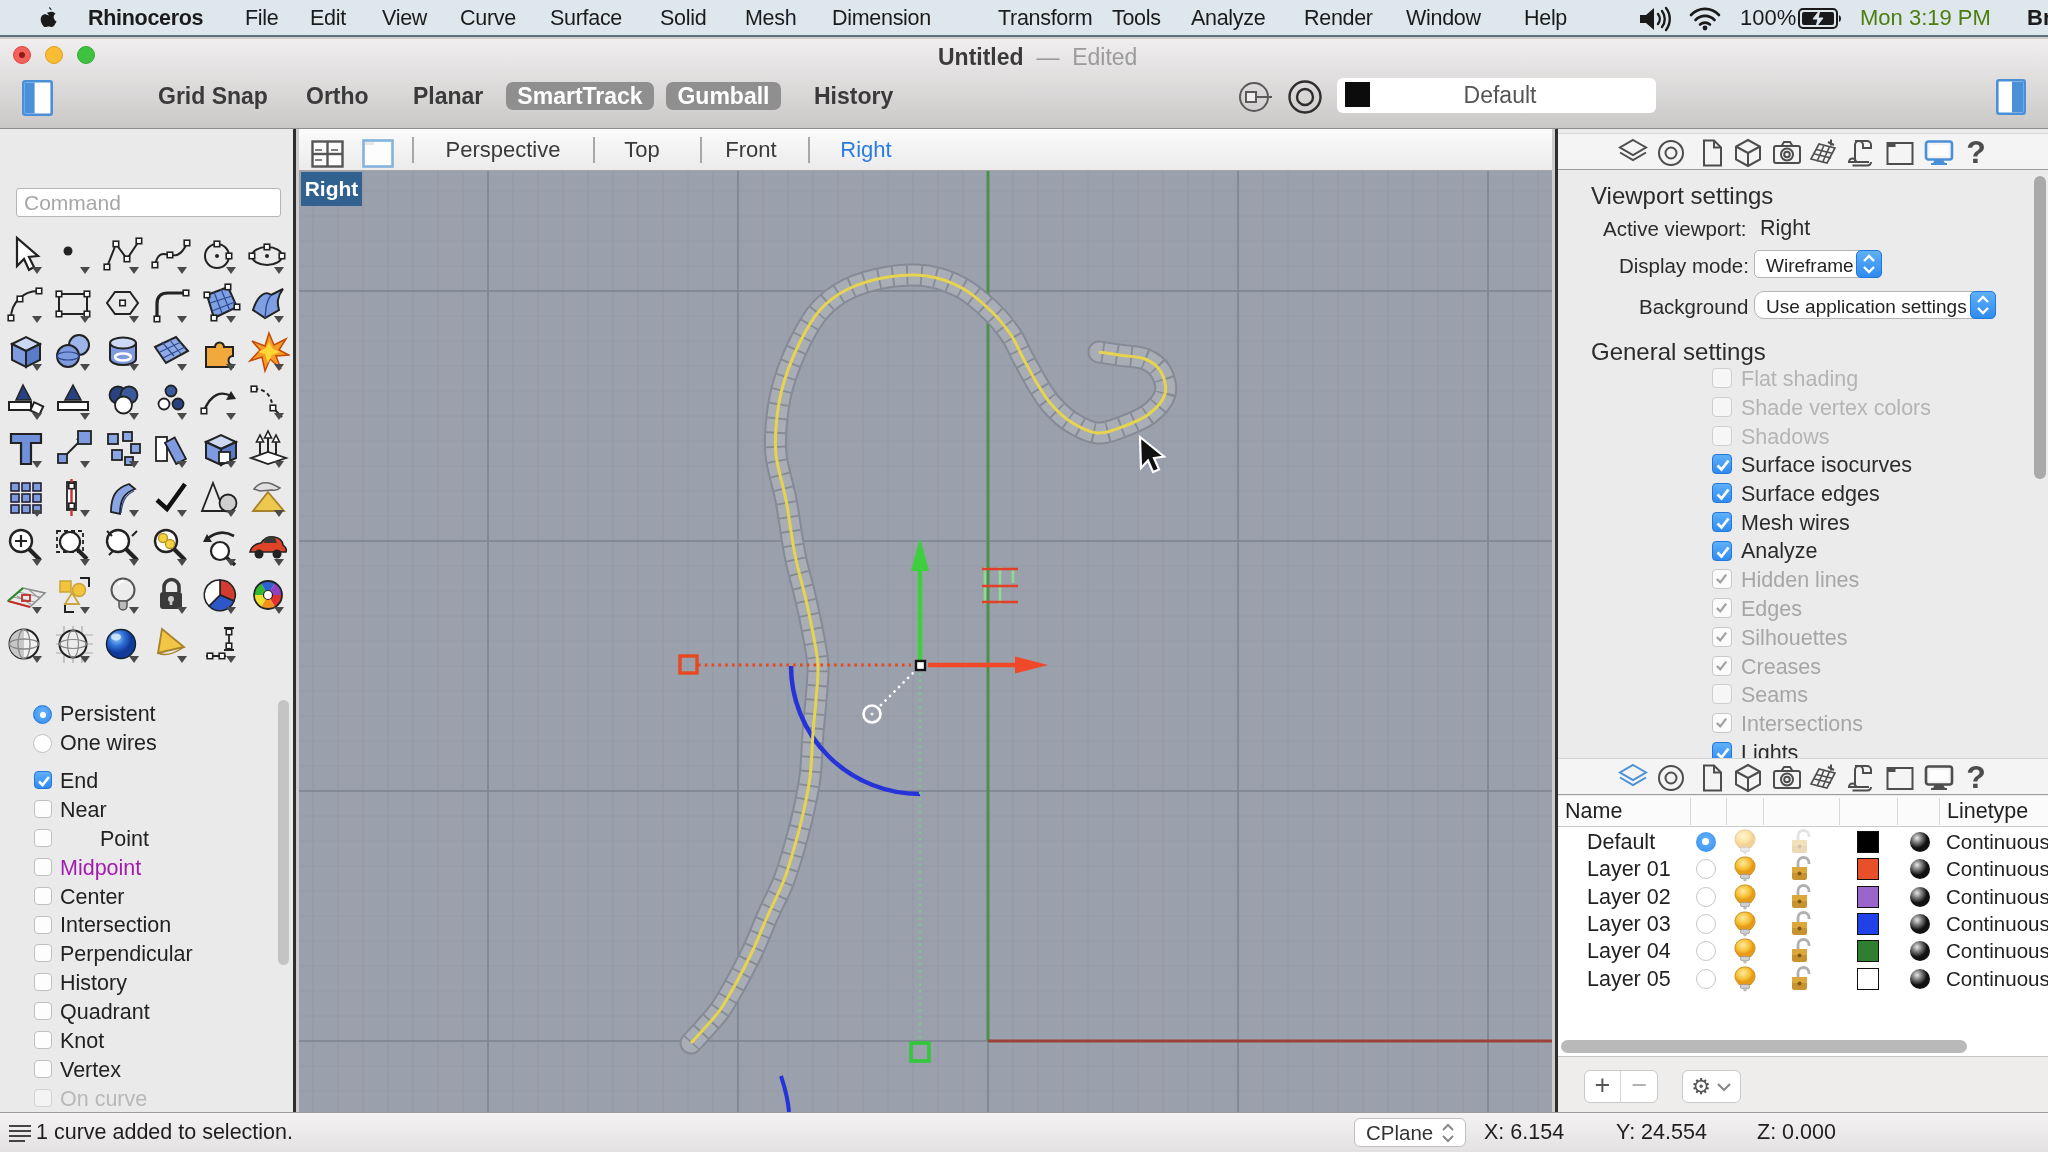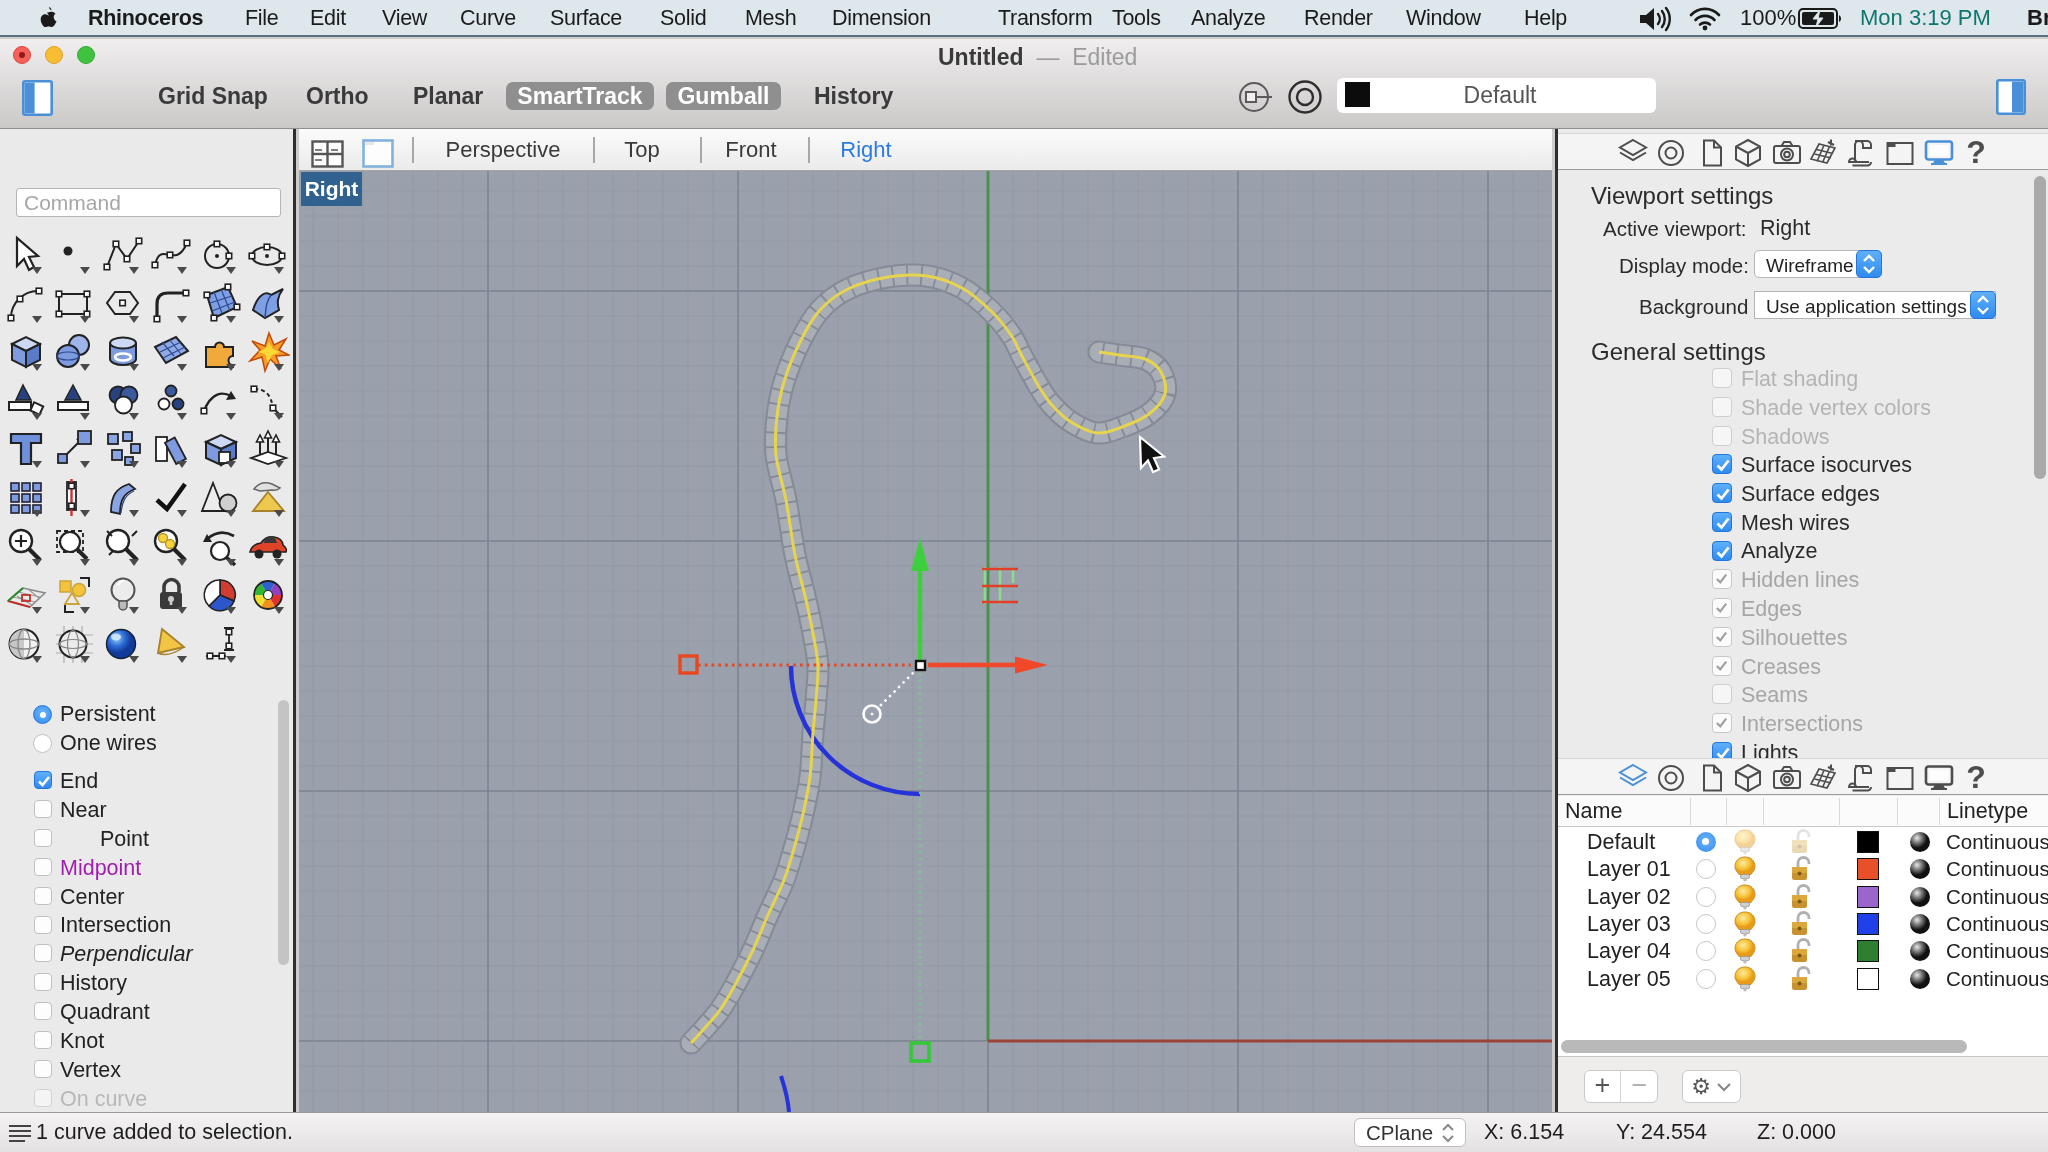--- a/index.html
+++ b/index.html
@@ -33,21 +33,21 @@
       <path d="M3 8 a19 19 0 0 1 28 0 M7.5 13 a13 13 0 0 1 19 0 M12 17.5 a7.5 7.5 0 0 1 10 0" stroke="#1a1a1a" stroke-width="2.6" fill="none" stroke-linecap="round"></path>
       <circle cx="17" cy="21" r="2.4" fill="#1a1a1a"></circle>
     </svg>
     <div class="abs" style="left:1740px;top:0;height:36px;line-height:36px;font-size:22px;color:#1b1b1b">100%</div>
     <svg class="abs" style="left:1798px;top:8px" width="44" height="21" viewBox="0 0 44 21">
       <rect x="1" y="1" width="38" height="19" rx="4" fill="none" stroke="#1a1a1a" stroke-width="2"></rect>
       <rect x="4" y="4" width="32" height="13" rx="2" fill="#1a1a1a"></rect>
       <path d="M41 7v7a4 4 0 0 0 0-7z" fill="#1a1a1a"></path>
       <path d="M22 2 l-7 9 h5 l-2 8 7-9 h-5 z" fill="#dde7ec" stroke="#dde7ec" stroke-width="1"></path>
     </svg>
-    <div class="abs" style="left:1860px;top:0;height:36px;line-height:36px;font-size:22px;color:#0f766e">Mon 3:19 PM</div>
+    <div class="abs" style="left:1860px;top:0;height:36px;line-height:36px;font-size:22px;color:#4d7c0f">Mon 3:19 PM</div>
     <div class="abs" style="left:2027px;top:0;height:36px;line-height:36px;font-size:22px;font-weight:700;color:#1b1b1b">Br</div>
   </div>
 <div class="abs" style="left:0;top:39px;width:2048px;height:90px;background:linear-gradient(#f0eeee,#cbc8c8);border-bottom:1px solid #8e8e8e;">
     <div class="abs" style="left:13px;top:7px;width:18px;height:18px;border-radius:50%;background:#f4605a;border:1px solid #e2463f;">
       <div class="abs" style="left:5px;top:5px;width:6px;height:6px;border-radius:50%;background:#8c1d16"></div>
     </div>
     <div class="abs" style="left:45px;top:7px;width:18px;height:18px;border-radius:50%;background:#f9bd33;border:1px solid #dfa023;"></div>
     <div class="abs" style="left:77px;top:7px;width:18px;height:18px;border-radius:50%;background:#3ec23f;border:1px solid #2fae33;"></div>
     <div class="abs" style="left:938px;top:4px;height:28px;line-height:28px;font-size:23px;color:#3a3a3a;font-weight:600">Untitled <span style="font-weight:400;color:#9b9b9b">&nbsp;—&nbsp;&nbsp;Edited</span></div>
     <svg class="abs" style="left:22px;top:41px" width="31" height="36" viewBox="0 0 31 36">
@@ -442,21 +442,21 @@
     <div class="abs" style="left:60px;top:669px;font-size:21.5px;color:#222;">Near</div>
     <div class="abs" style="left:34px;top:699.8px;width:18px;height:18px;border-radius:4px;background:#fdfdfd;border:1.5px solid #c0c0c0"></div>
     <div class="abs" style="left:60px;top:698px;font-size:21.5px;color:#222;margin-left:40px;">Point</div>
     <div class="abs" style="left:34px;top:728.7px;width:18px;height:18px;border-radius:4px;background:#fdfdfd;border:1.5px solid #c0c0c0"></div>
     <div class="abs" style="left:60px;top:727px;font-size:21.5px;color:#a21caf;">Midpoint</div>
     <div class="abs" style="left:34px;top:757.6px;width:18px;height:18px;border-radius:4px;background:#fdfdfd;border:1.5px solid #c0c0c0"></div>
     <div class="abs" style="left:60px;top:756px;font-size:21.5px;color:#222;">Center</div>
     <div class="abs" style="left:34px;top:786.5px;width:18px;height:18px;border-radius:4px;background:#fdfdfd;border:1.5px solid #c0c0c0"></div>
     <div class="abs" style="left:60px;top:784px;font-size:21.5px;color:#222;">Intersection</div>
     <div class="abs" style="left:34px;top:815.4px;width:18px;height:18px;border-radius:4px;background:#fdfdfd;border:1.5px solid #c0c0c0"></div>
-    <div class="abs" style="left:60px;top:813px;font-size:21.5px;color:#222;font-style:italic;">Perpendicular</div>
+    <div class="abs" style="left:60px;top:813px;font-size:21.5px;color:#222;">Perpendicular</div>
     <div class="abs" style="left:34px;top:844.3px;width:18px;height:18px;border-radius:4px;background:#fdfdfd;border:1.5px solid #c0c0c0"></div>
     <div class="abs" style="left:60px;top:842px;font-size:21.5px;color:#222;">History</div>
     <div class="abs" style="left:34px;top:873.2px;width:18px;height:18px;border-radius:4px;background:#fdfdfd;border:1.5px solid #c0c0c0"></div>
     <div class="abs" style="left:60px;top:871px;font-size:21.5px;color:#222;">Quadrant</div>
     <div class="abs" style="left:34px;top:902.0999999999999px;width:18px;height:18px;border-radius:4px;background:#fdfdfd;border:1.5px solid #c0c0c0"></div>
     <div class="abs" style="left:60px;top:900px;font-size:21.5px;color:#222;">Knot</div>
     <div class="abs" style="left:34px;top:931.0px;width:18px;height:18px;border-radius:4px;background:#fdfdfd;border:1.5px solid #c0c0c0"></div>
     <div class="abs" style="left:60px;top:929px;font-size:21.5px;color:#222;">Vertex</div>
     <div class="abs" style="left:34px;top:959.9px;width:18px;height:18px;border-radius:4px;background:#f4f4f4;border:1.5px solid #d2d2d2"></div>
     <div class="abs" style="left:60px;top:958px;font-size:21.5px;color:#b8b8b8;">On curve</div>
@@ -560,21 +560,21 @@
     <div class="abs" style="left:45px;top:88px;font-size:20.5px;color:#2b2b2b">Active viewport:</div>
     <div class="abs" style="left:202px;top:87px;font-size:21.5px;color:#2b2b2b">Right</div>
     <div class="abs" style="left:61px;top:125px;font-size:20.5px;color:#2b2b2b">Display mode:</div>
     <div class="abs" style="left:196px;top:121px;width:128px;height:28px;background:#fff;border:1px solid #b5b5b5;border-radius:5px;">
       <div class="abs" style="left:11px;top:3px;font-size:19px;line-height:24px;color:#222">Wireframe</div>
       <div class="abs" style="right:-1px;top:-1px;width:26px;height:28px;border-radius:5px;background:linear-gradient(#5fb0f9,#2f8bef);border:1px solid #2277dd"><svg width="24" height="26" viewBox="0 0 24 26">
           <path d="M7 10 l5 -5 l5 5 M7 16 l5 5 l5 -5" stroke="#fff" stroke-width="2.4" fill="none"></path>
         </svg></div>
     </div>
     <div class="abs" style="left:81px;top:166px;font-size:20.5px;color:#2b2b2b">Background</div>
-    <div class="abs" style="left:196px;top:162px;width:242px;height:28px;background:#fff;border:1px solid #b5b5b5;border-radius:0;">
+    <div class="abs" style="left:196px;top:162px;width:242px;height:28px;background:#fff;border:1px solid #b5b5b5;border-radius:10px;">
       <div class="abs" style="left:11px;top:3px;font-size:19px;line-height:24px;color:#222">Use application settings</div>
       <div class="abs" style="right:-1px;top:-1px;width:26px;height:28px;border-radius:5px;background:linear-gradient(#5fb0f9,#2f8bef);border:1px solid #2277dd"><svg width="24" height="26" viewBox="0 0 24 26">
           <path d="M7 10 l5 -5 l5 5 M7 16 l5 5 l5 -5" stroke="#fff" stroke-width="2.4" fill="none"></path>
         </svg></div>
     </div>
     <div class="abs" style="left:33px;top:209px;font-size:24px;color:#2b2b2b;font-weight:500">General settings</div>
     <div class="abs" style="left:154px;top:239.0px;width:20px;height:20px;border-radius:4px;background:#f6f6f6;border:1.5px solid #cecece"></div>
     <div class="abs" style="left:183px;top:238px;font-size:21.5px;color:#b4b4b4">Flat shading</div>
     <div class="abs" style="left:154px;top:267.75px;width:20px;height:20px;border-radius:4px;background:#f6f6f6;border:1.5px solid #cecece"></div>
     <div class="abs" style="left:183px;top:267px;font-size:21.5px;color:#b4b4b4">Shade vertex colors</div>

